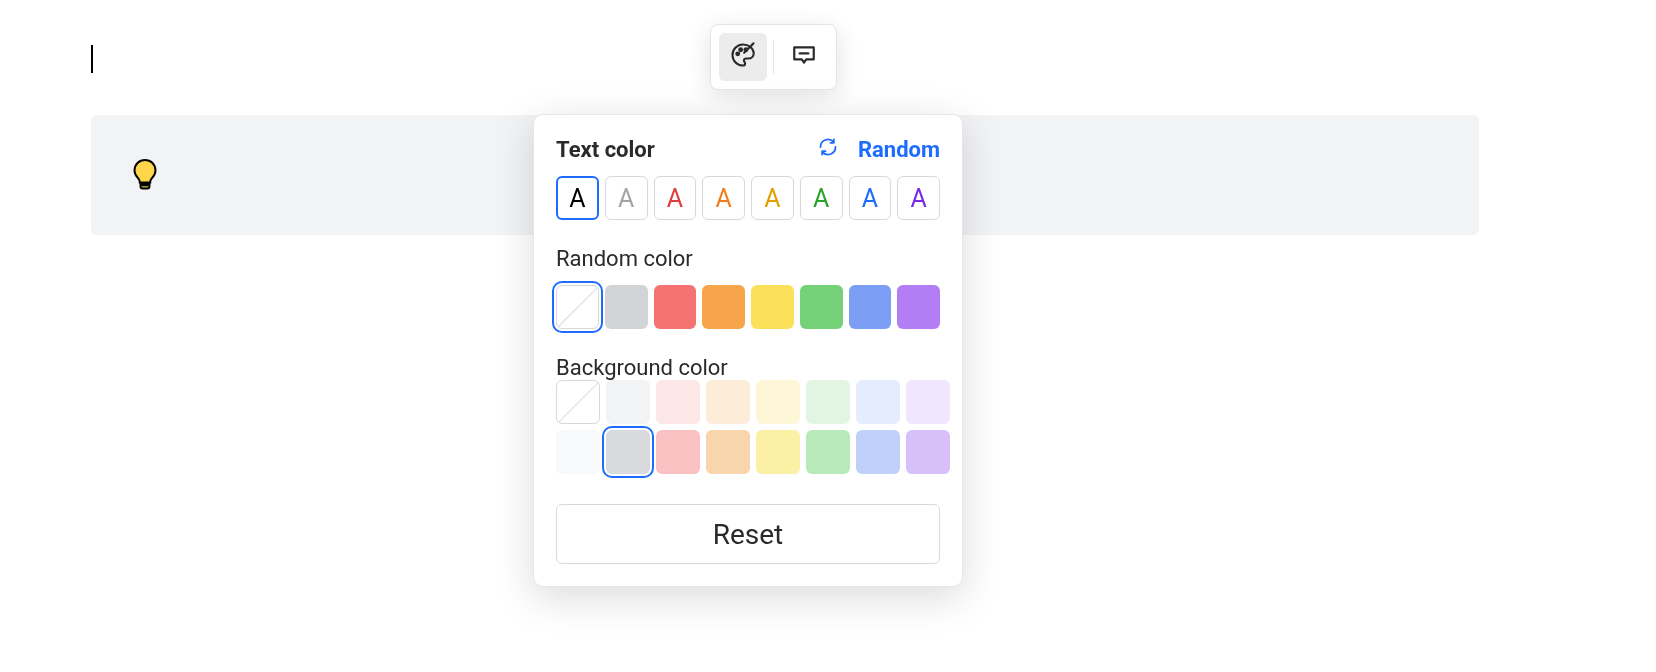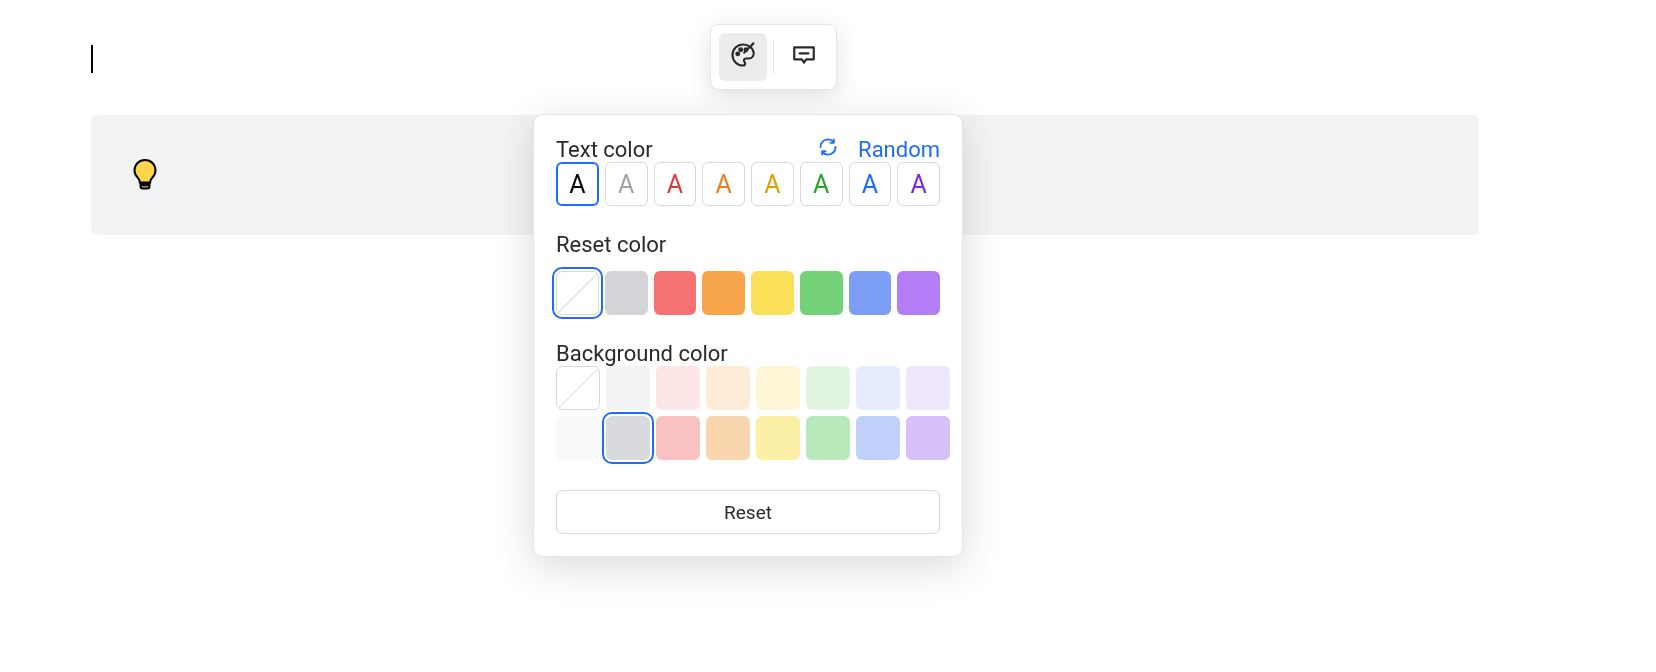--- a/index.html
+++ b/index.html
@@ -77,21 +77,22 @@
     width: 430px;
     background: #fff;
     border: 1px solid #e6e6e6;
     border-radius: 10px;
     box-shadow: 0 10px 40px rgba(0,0,0,0.15);
     padding: 22px 22px 22px 22px;
   }
   .section-header {
     display: flex;
     justify-content: space-between;
-    margin-bottom: 0;
+    margin-bottom: 14px;
+    font-weight: bold;
   }
   .section-title {
     font-size: 22px;
     color: #2a2a2a;
   }
   .random-btn {
     display: flex;
     align-items: center;
     gap: 20px;
     color: #1d6cff;
@@ -149,25 +150,25 @@
 
   .swatch-grid {
     display: grid;
     grid-template-columns: repeat(8, 44px);
     gap: 6px;
     margin-bottom: 30px;
   }
 
   .reset-btn {
     width: 100%;
-    height: 44px;
+    height: 60px;
     border: 1px solid #d9d9d9;
     border-radius: 6px;
     background: #fff;
-    font-size: 19px;
+    font-size: 28px;
     color: #2a2a2a;
     cursor: pointer;
     display: flex;
     align-items: center;
     justify-content: center;
   }
 </style>
 </head>
 <body>
 
@@ -227,21 +228,21 @@
       <div class="text-swatch selected" style="color: rgb(0, 0, 0);">A</div>
       <div class="text-swatch" style="color: rgb(164, 164, 164);">A</div>
       <div class="text-swatch" style="color: rgb(225, 60, 60);">A</div>
       <div class="text-swatch" style="color: rgb(240, 126, 28);">A</div>
       <div class="text-swatch" style="color: rgb(224, 160, 0);">A</div>
       <div class="text-swatch" style="color: rgb(42, 163, 42);">A</div>
       <div class="text-swatch" style="color: rgb(29, 108, 255);">A</div>
       <div class="text-swatch" style="color: rgb(122, 41, 230);">A</div>
     </div>
 
-  <div class="section-title" style="margin-bottom:14px">Reset color</div>
+  <div class="section-title" style="margin-bottom:14px">Random color</div>
   <div class="swatch-row" id="border-color-row">
       <div class="color-swatch none selected"></div>
       <div class="color-swatch" style="background: rgb(210, 212, 216);"></div>
       <div class="color-swatch" style="background: rgb(244, 114, 114);"></div>
       <div class="color-swatch" style="background: rgb(247, 165, 74);"></div>
       <div class="color-swatch" style="background: rgb(251, 225, 90);"></div>
       <div class="color-swatch" style="background: rgb(116, 209, 120);"></div>
       <div class="color-swatch" style="background: rgb(124, 159, 245);"></div>
       <div class="color-swatch" style="background: rgb(179, 125, 245);"></div>
     </div>

